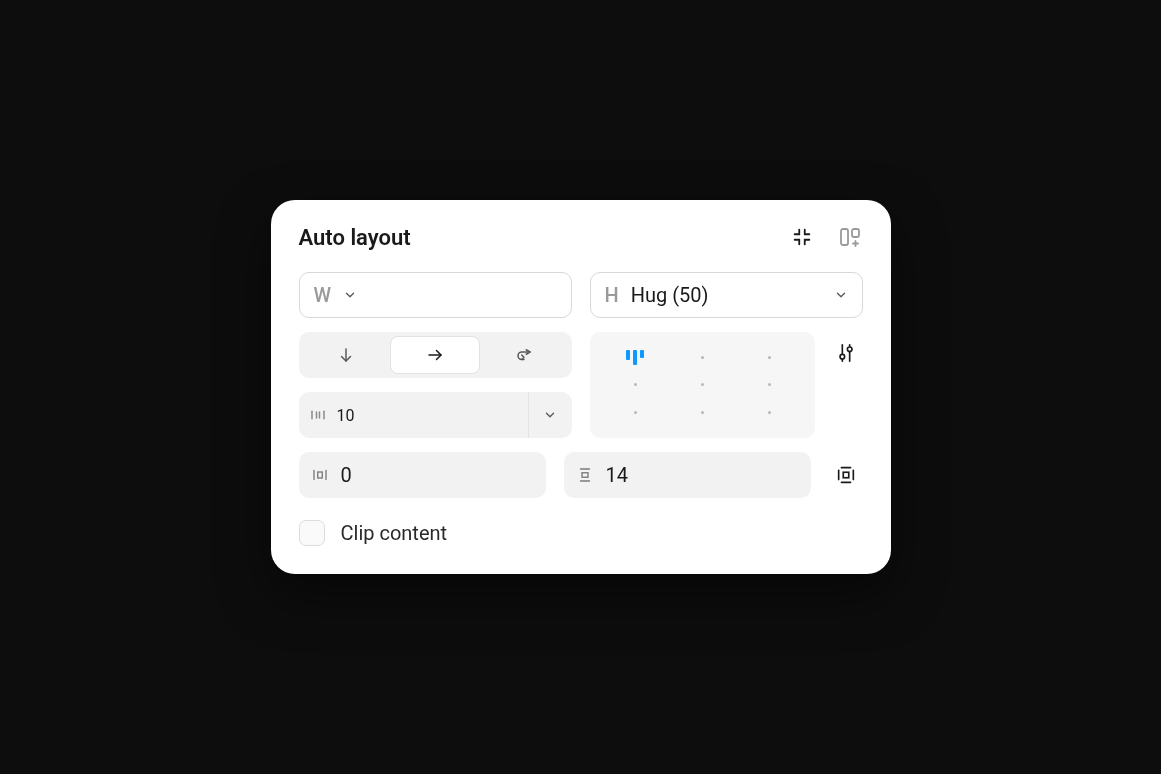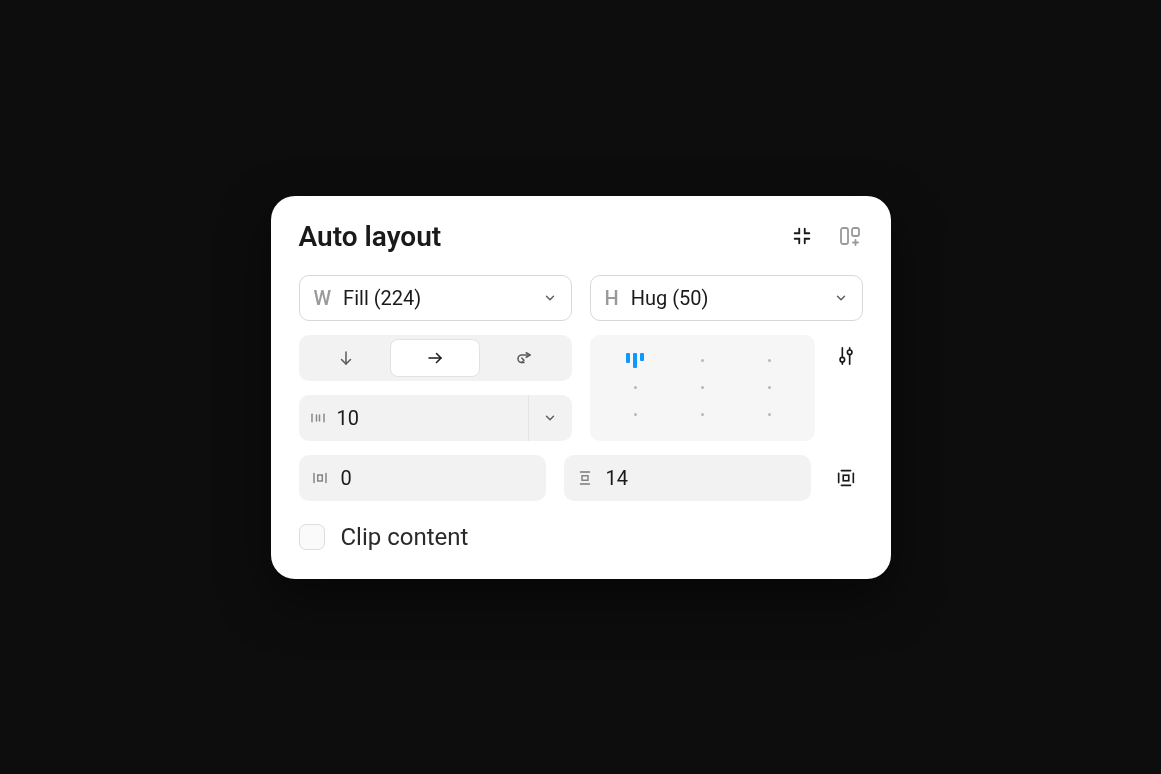--- a/index.html
+++ b/index.html
@@ -20,21 +20,21 @@
     border-radius: 24px;
     padding: 24px 28px 28px 28px;
     box-shadow: 0 20px 50px rgba(0,0,0,0.5);
   }
   .header {
     display: flex;
     align-items: center;
     margin-bottom: 22px;
   }
   .title {
-    font-size: 28px;
+    font-size: 22px;
     font-weight: 600;
     flex: 1;
   }
   .header-icons {
     display: flex;
     gap: 22px;
     align-items: center;
   }
   .icon-btn {
     width: 26px;
@@ -119,21 +119,21 @@
     width: 38px;
     display: flex;
     align-items: center;
     justify-content: center;
     color: #8a8a8a;
   }
   .gap-field .val {
     flex: 1;
     display: flex;
     align-items: center;
-    font-size: 20px;
+    font-size: 16px;
   }
   .gap-field .dropdown {
     width: 44px;
     display: flex;
     align-items: center;
     justify-content: center;
     border-left: 1px solid #e4e4e4;
     color: #5a5a5a;
     cursor: pointer;
   }
@@ -208,21 +208,21 @@
   }
   .checkbox {
     width: 26px;
     height: 26px;
     border-radius: 7px;
     border: 1px solid #dcdcdc;
     background: #fafafa;
     cursor: pointer;
   }
   .clip-label {
-    font-size: 24px;
+    font-size: 20px;
     color: #2a2a2a;
   }
   svg { display: block; }
 </style>
 </head>
 <body>
 
 <div class="panel">
 
   <div class="header">
@@ -243,21 +243,20 @@
           <path d="M17.5 16v5"></path>
             <path d="M15 18.5h5"></path>
         </svg>
       </div>
     </div>
   </div>
 
   <div class="size-row">
     <div class="size-field">
       <span class="dim-label">W</span>
-      <span class="val">Fill (224)</span>
       <span class="chevron">
         <svg width="14" height="14" viewBox="0 0 24 24" fill="none" stroke="currentColor" stroke-width="2.4" stroke-linecap="round" stroke-linejoin="round">
             <polyline points="6 9 12 15 18 9"></polyline>
           </svg>
       </span>
     </div>
     <div class="size-field">
       <span class="dim-label">H</span>
       <span class="val">Hug (50)</span>
       <span class="chevron">

